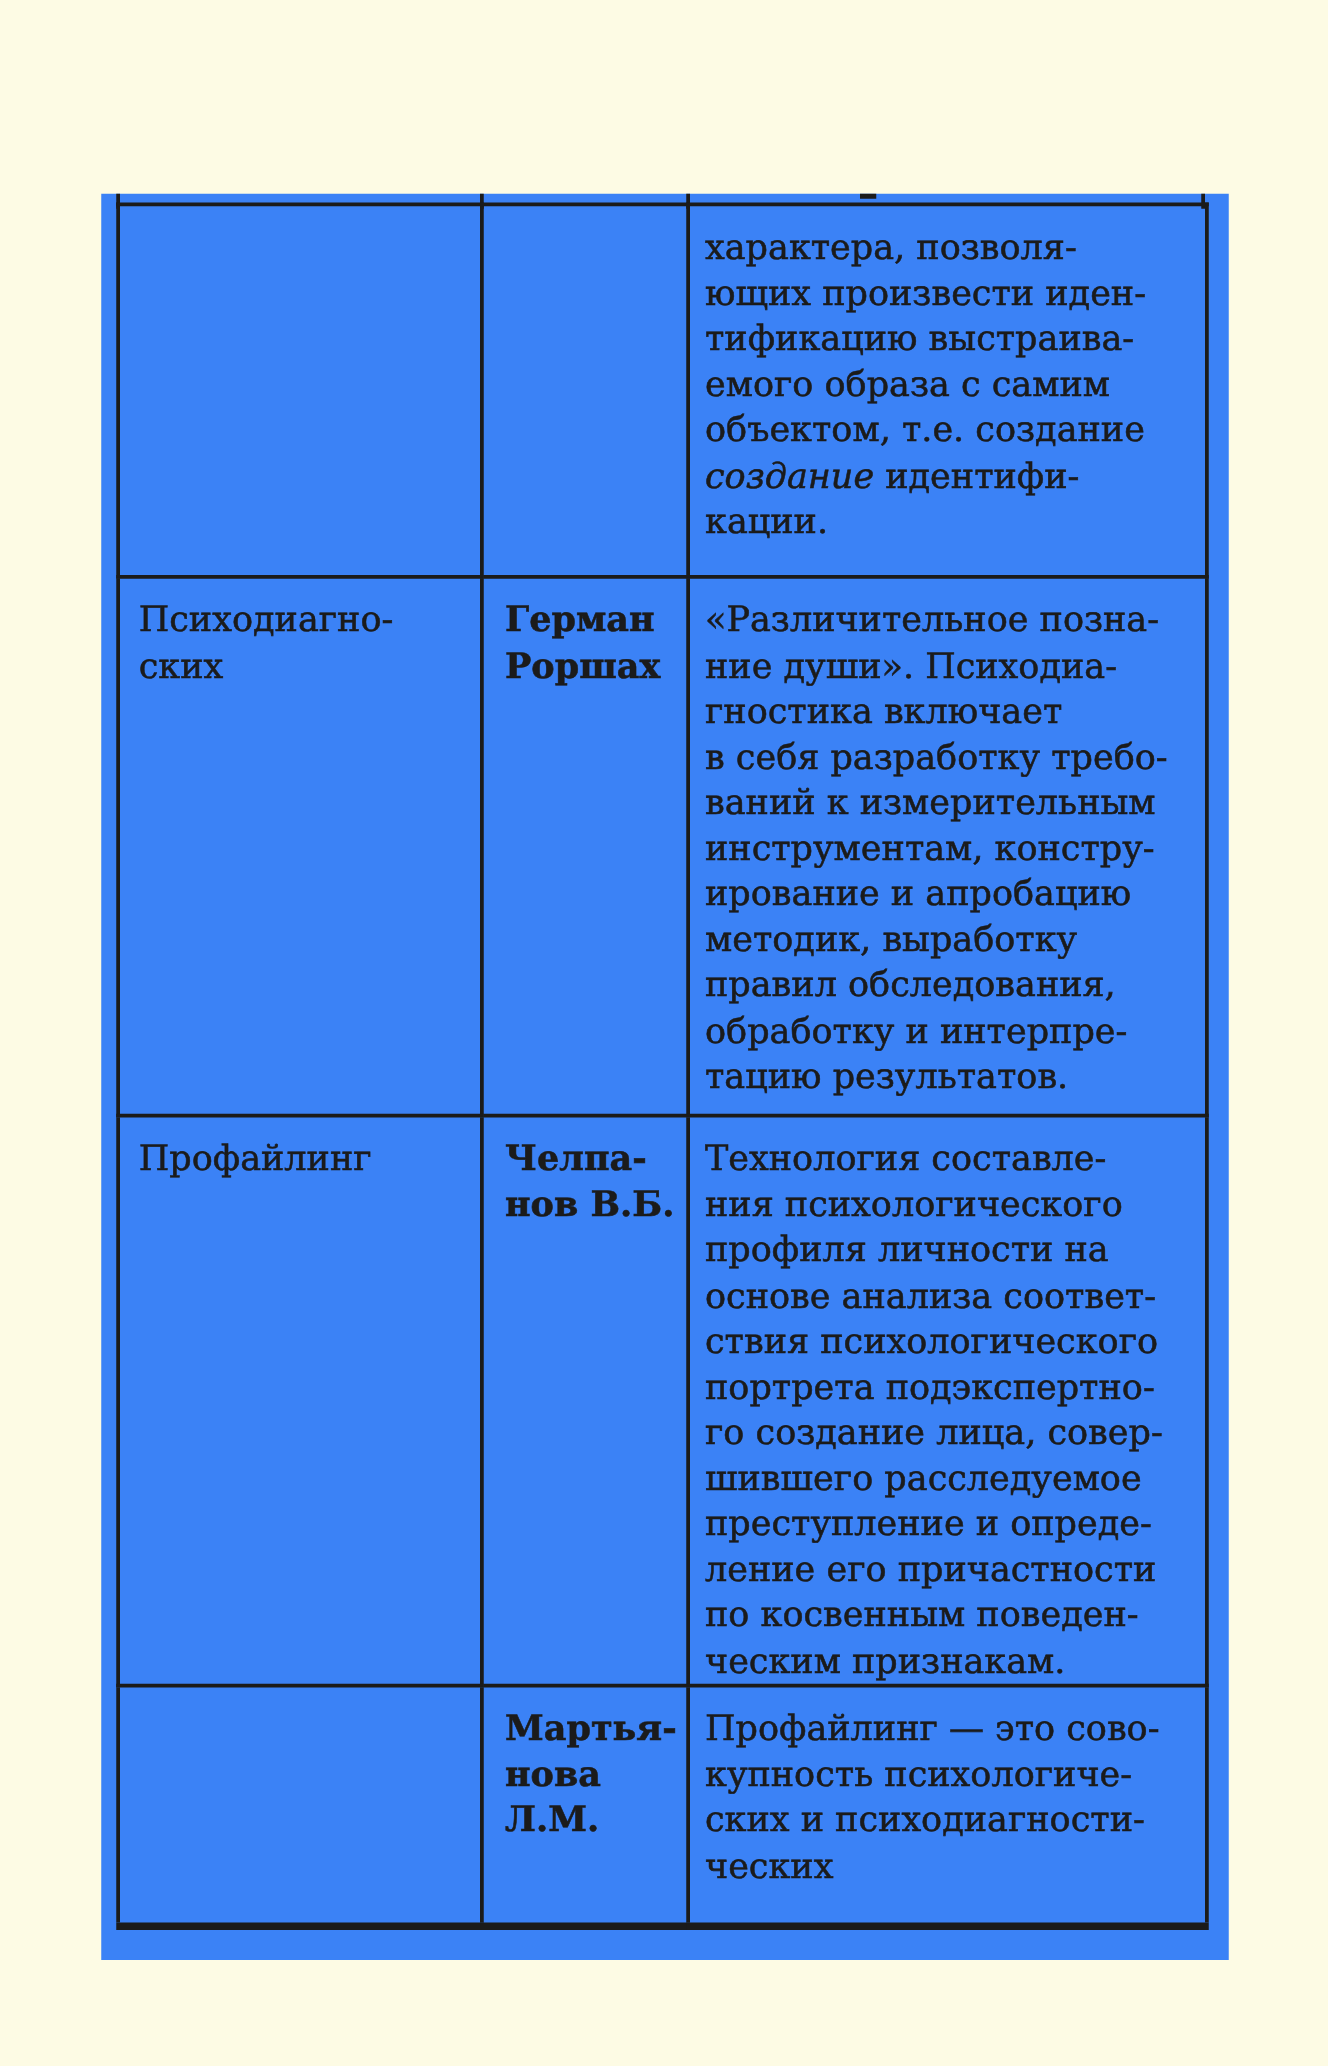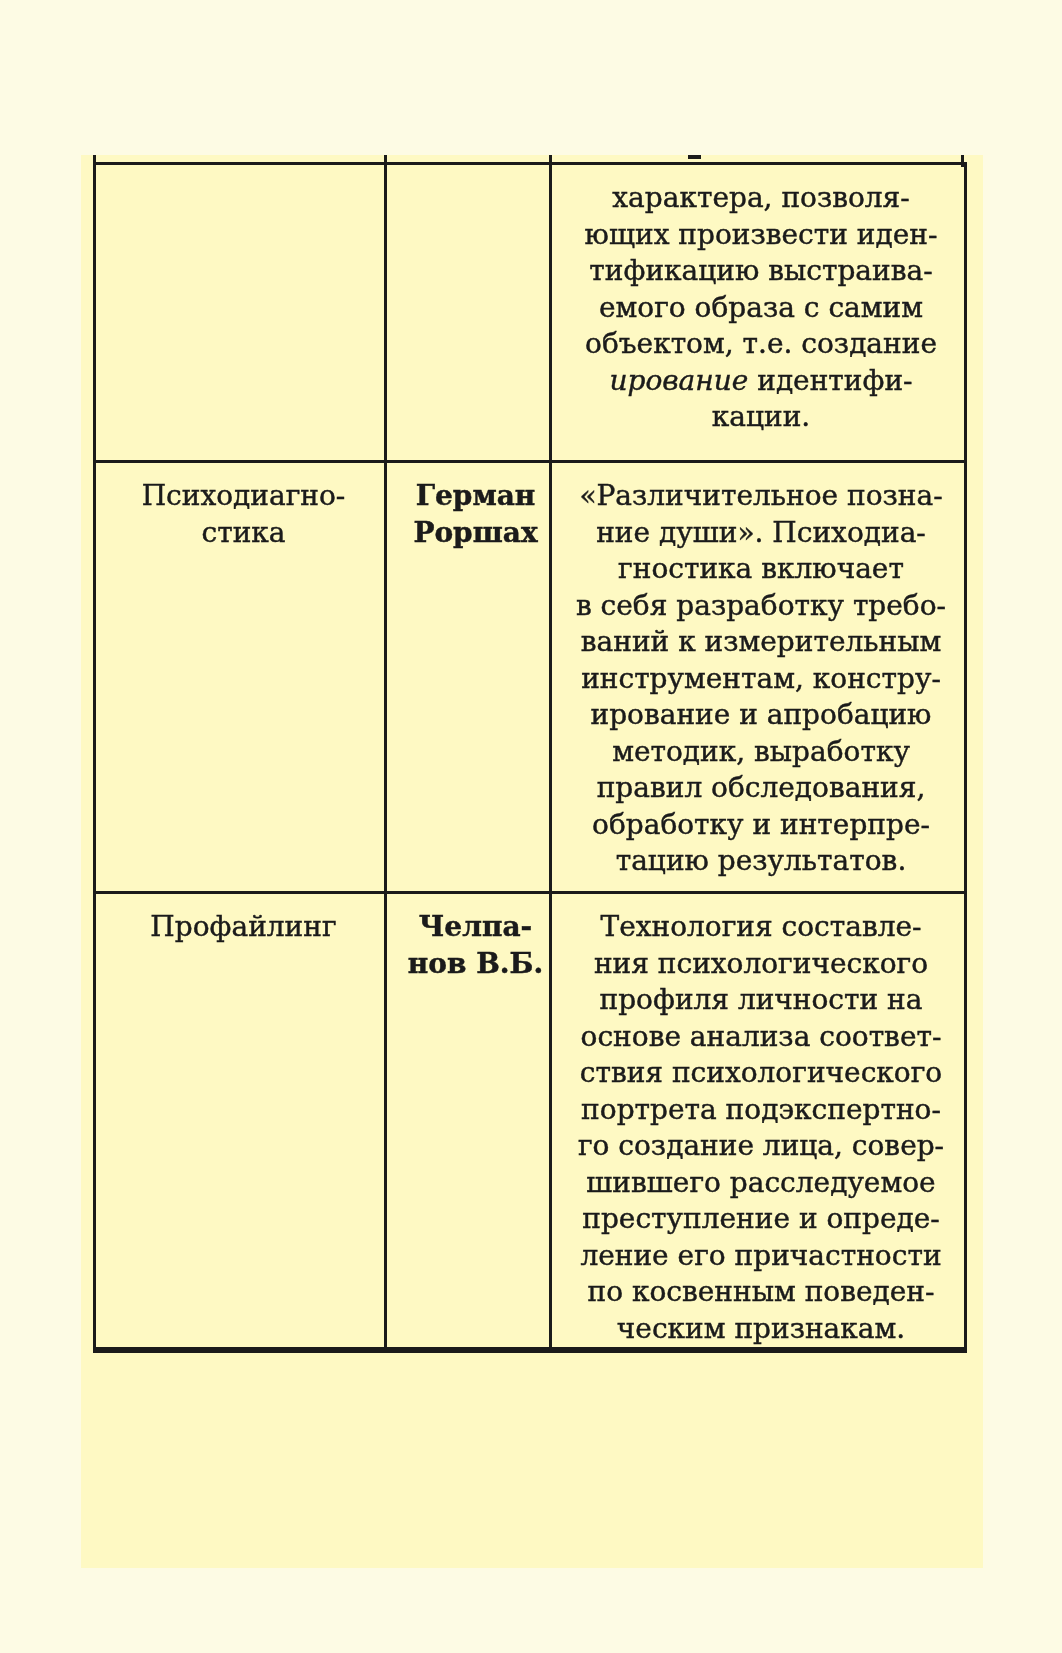--- a/index.html
+++ b/index.html
@@ -13,22 +13,21 @@
     background: #FDFBE4;
     font-family: "DejaVu Serif", "Liberation Serif", serif;
     overflow: hidden;
   }
   .paper {
     position: absolute;
     left: 81px;
     top: 155px;
     width: 902px;
     height: 1413px;
-    background: #fef9c3;
-    text-align: center;
+    background: #3b82f6;
   }
   
   .stub {
     position: absolute;
     top: 0;
     width: 3px;
     height: 12px;
     background: #1B1B1B;
   }
   .stub.s1 { left: 12px;  }
@@ -95,27 +94,27 @@
     </colgroup>
 
     <tbody>
         <tr class="r1">
       <td class="c1"></td>
       <td class="c2"></td>
       <td class="c3"><span>характера, позволя-
 ющих произвести иден-
 тификацию выстраива-
 емого образа с самим
-объектом, т.е. создание </span><i>ирование</i><span> идентифи-
+объектом, т.е. создание </span><i>создание</i><span> идентифи-
 кации.</span></td>
     </tr>
 
     <tr class="r2">
       <td class="c1">Психодиагно-
-стика</td>
+ских</td>
       <td class="c2">Герман
 Роршах</td>
       <td class="c3">«Различительное позна-
 ние души». Психодиа-
 гностика включает
 в себя разработку требо-
 ваний к измерительным
 инструментам, констру-
 ирование и апробацию
 методик, выработку
@@ -135,15 +134,25 @@
 ствия психологического
 портрета подэкспертно-
 го создание лица, совер-
 шившего расследуемое
 преступление и опреде-
 ление его причастности
 по косвенным поведен-
 ческим признакам.</td>
     </tr>
 
+    <tr class="r4">
+      <td class="c1"></td>
+      <td class="c2">Мартья-
+нова
+Л.М.</td>
+      <td class="c3">Профайлинг — это сово-
+купность психологиче-
+ских и психодиагности-
+ческих</td>
+    </tr>
   </tbody>
     </table>
 </div>
 
 </body></html>

